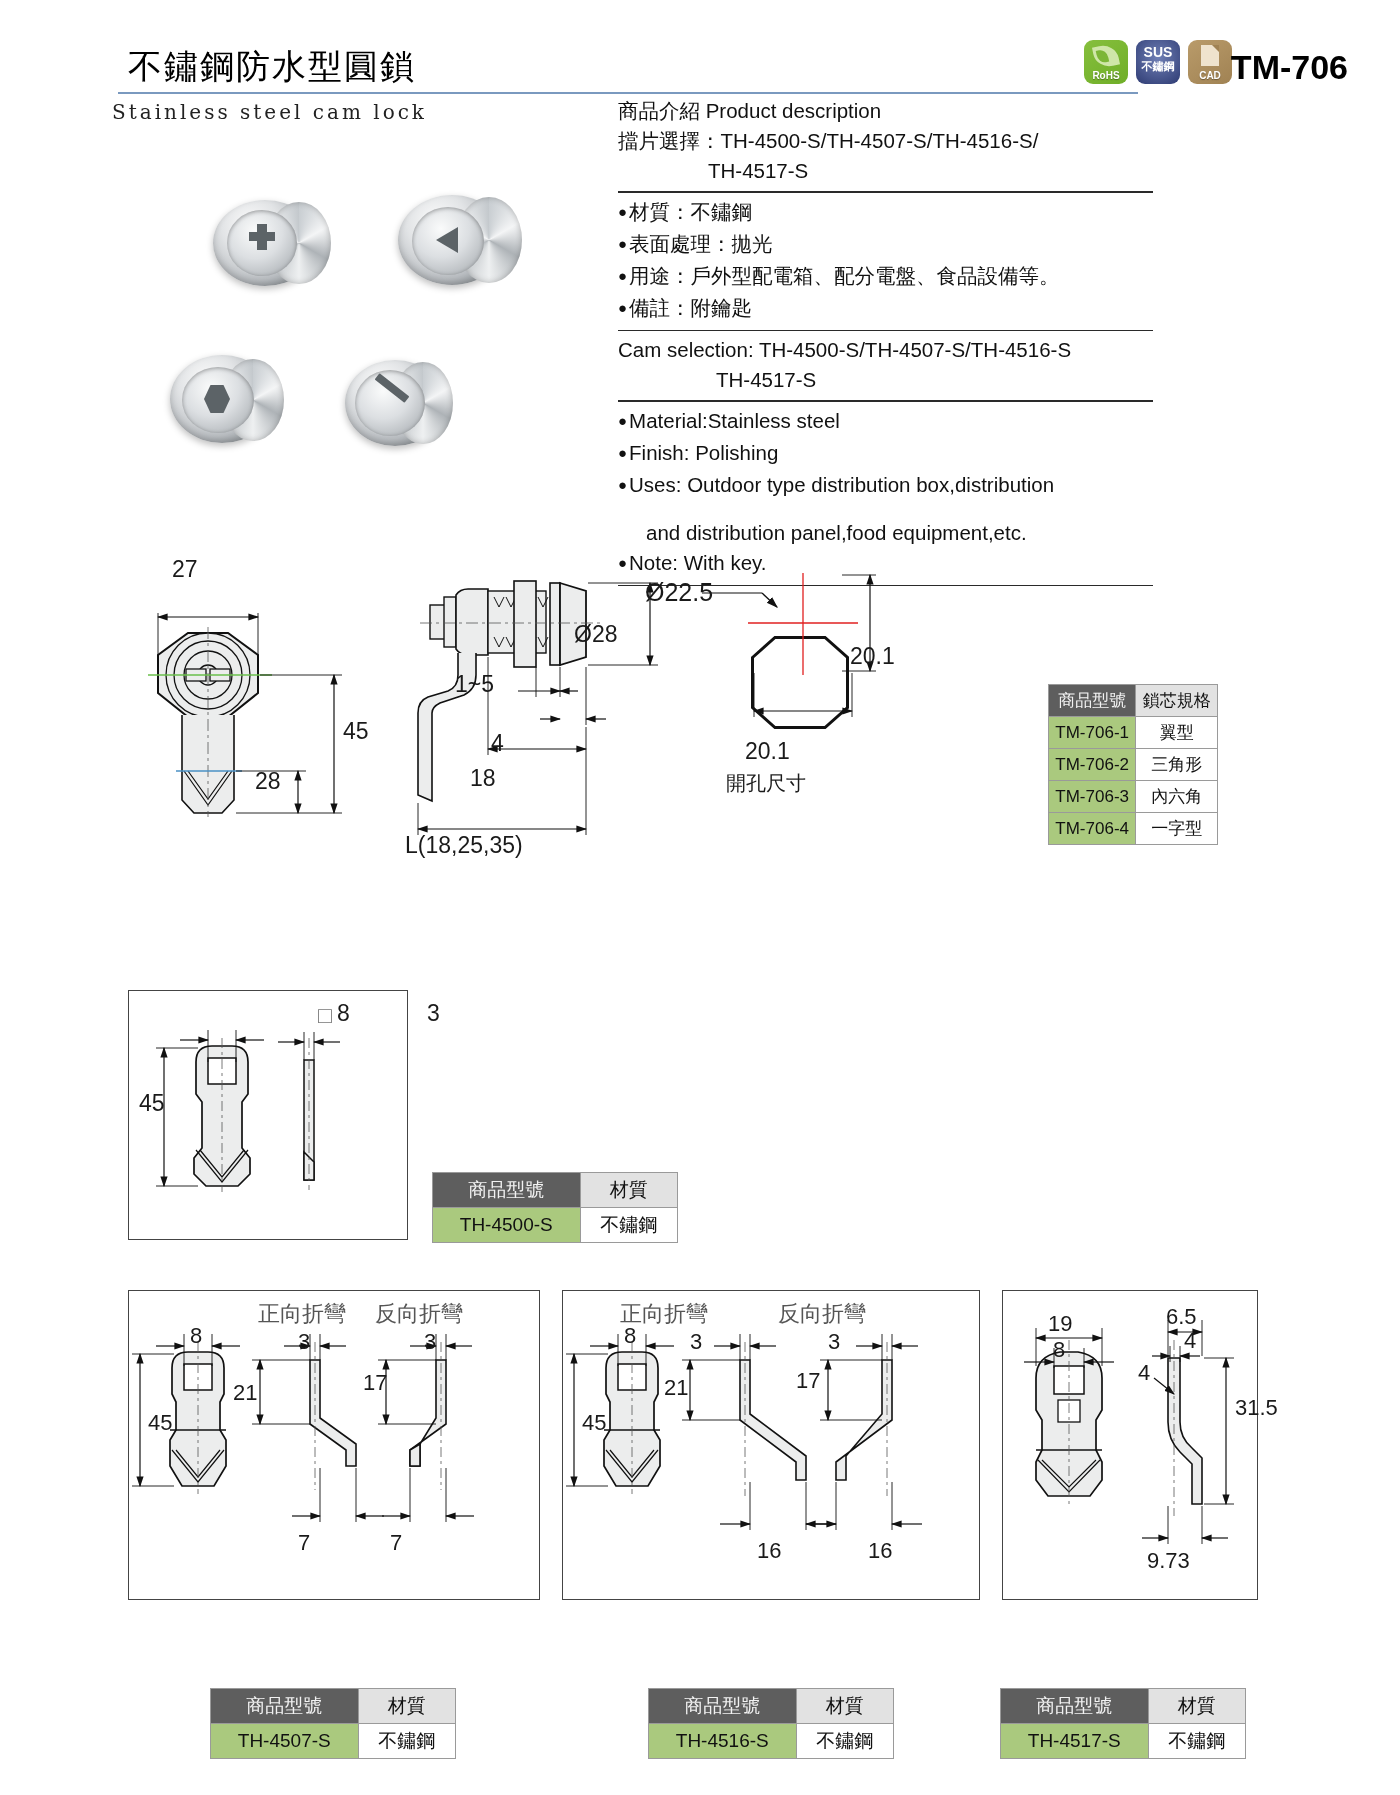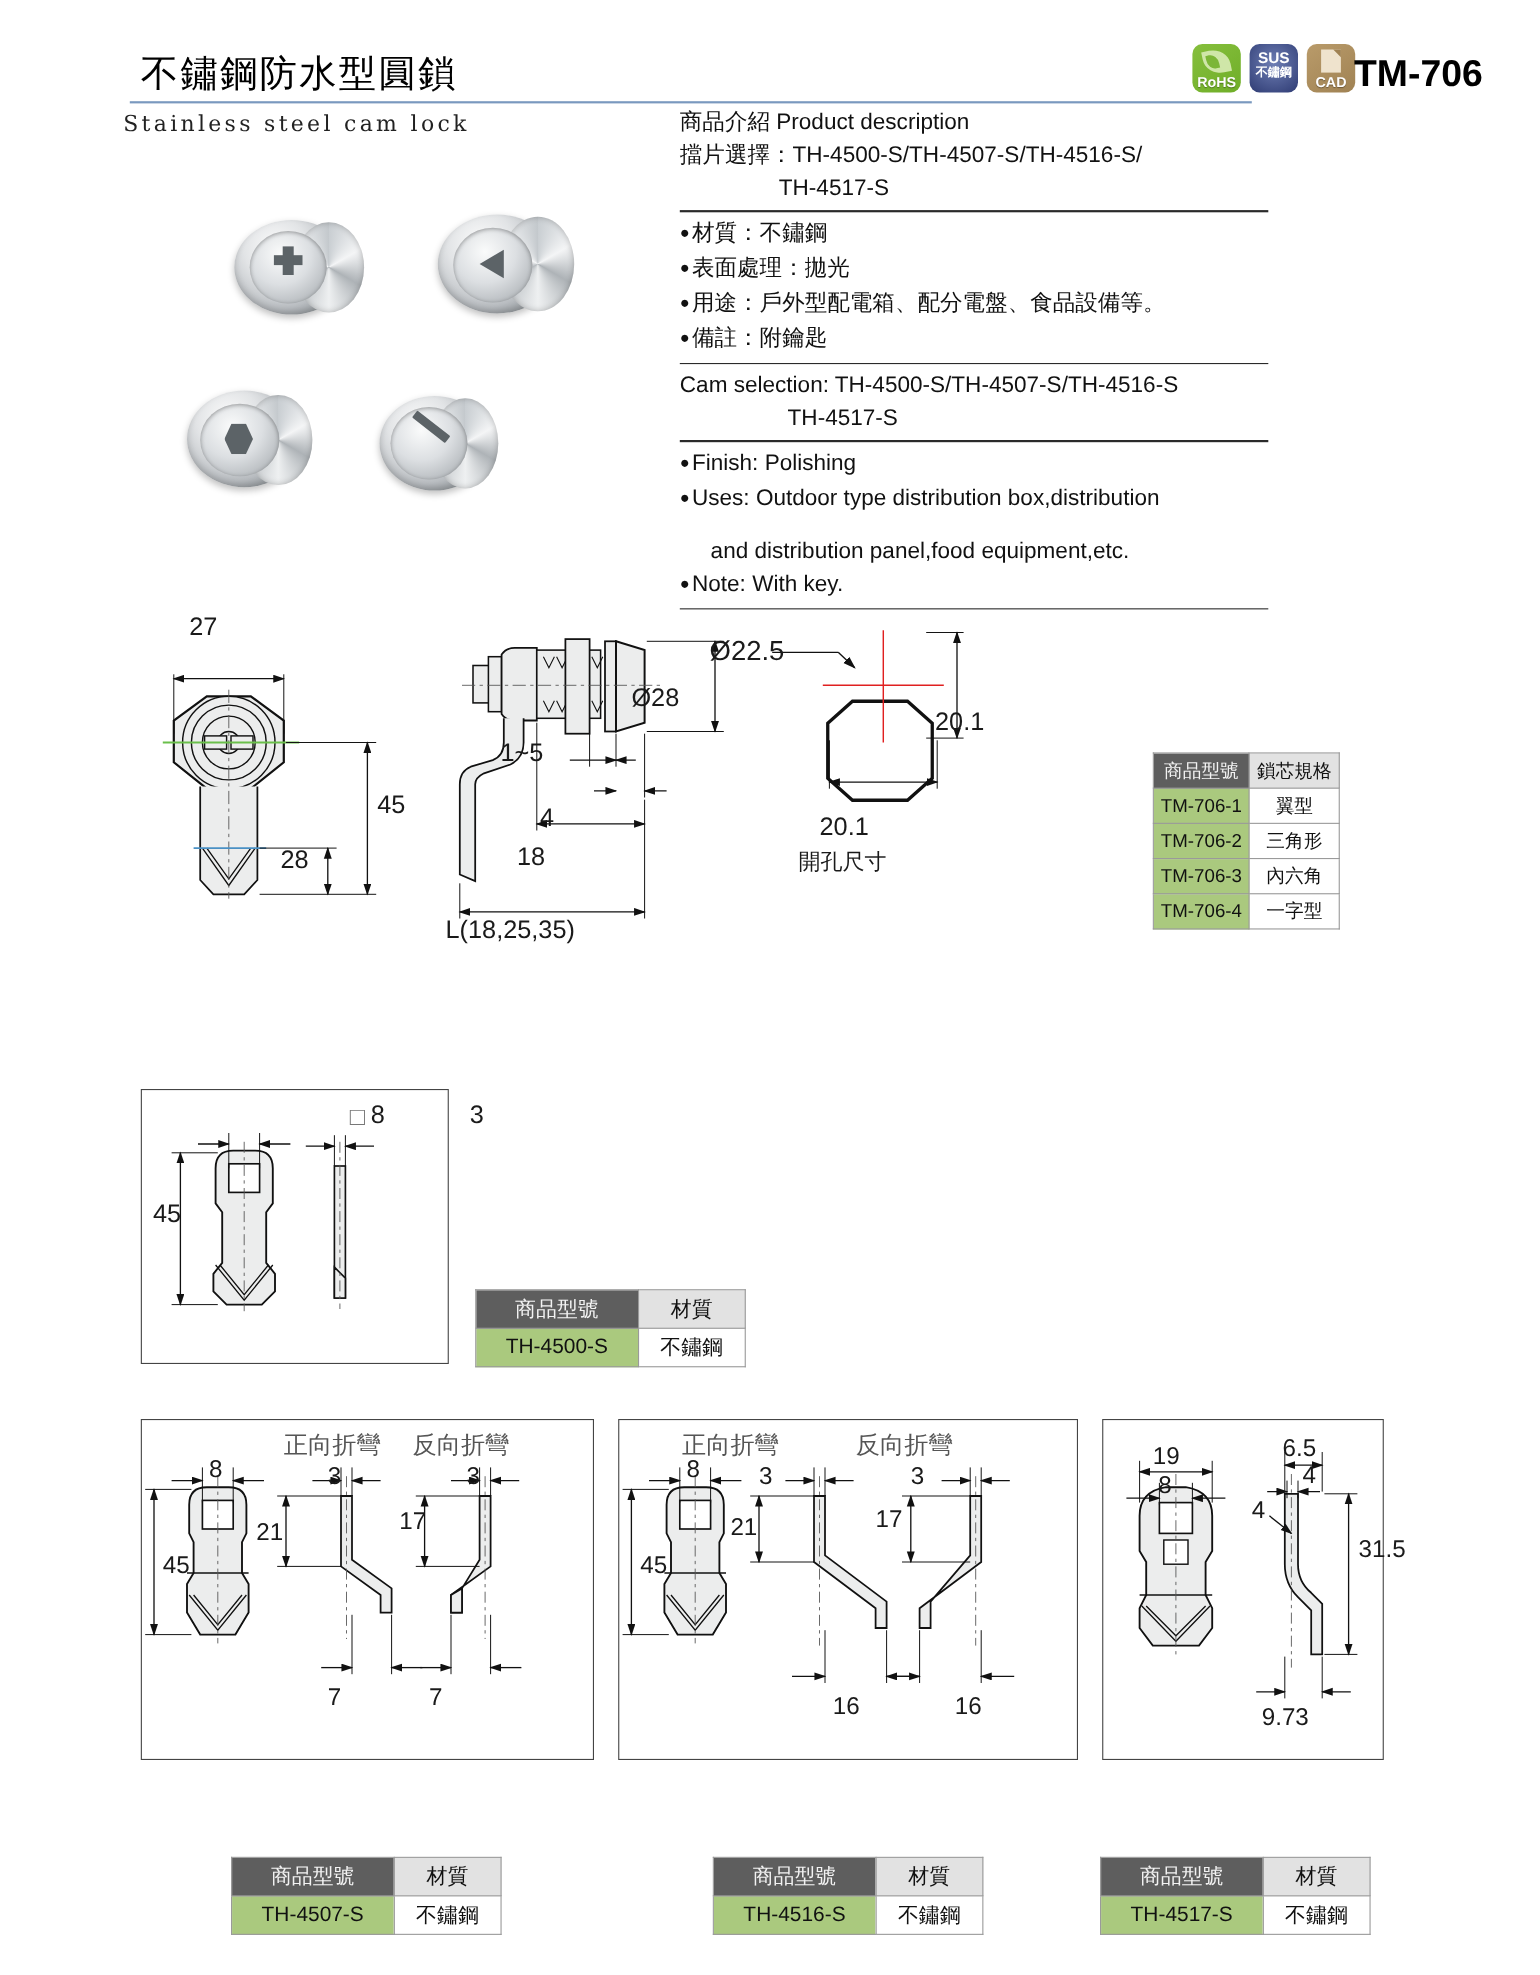--- a/index.html
+++ b/index.html
@@ -36,21 +36,21 @@
 
   .badges { position:absolute; right:168px; top:40px; display:flex; gap:8px; }
   .badge { width:44px; height:44px; border-radius:9px; position:relative;
            display:flex; align-items:flex-end; justify-content:center;
            overflow:hidden; }
   .badge-rohs { background:linear-gradient(145deg,#86bf3d,#6fae28); }
   .badge-sus  { background:radial-gradient(circle at 50% 40%,#6f7fb5,#2e3b73); }
   .badge-cad  { background:linear-gradient(145deg,#b99b6a,#a08253); }
   .badge-txt  { color:#fff; font-size:12px; font-weight:bold; line-height:1;
                 padding-bottom:3px; text-shadow:0 1px 1px rgba(0,0,0,.35); }
-  .badge-txt.small { font-size:13px; }
+  .badge-txt.small { font-size:10px; }
   .badge-sus .sus-top { position:absolute; top:5px; left:0; width:100%;
       text-align:center; color:#fff; font-size:14px; font-weight:bold; line-height:1;}
   .badge-sus .sus-bot { position:absolute; top:21px; left:0; width:100%;
       text-align:center; color:#fff; font-size:11px; font-weight:bold; line-height:1;}
   .leaf { position:absolute; top:5px; left:10px; width:24px; height:22px;
       background:#cfe6a8; border-radius:0 70% 0 70%; transform:rotate(-12deg); }
   .leaf:after{content:"";position:absolute;left:3px;top:4px;width:11px;height:13px;
       background:#7cb637;border-radius:0 70% 0 70%;}
   .page-ico { position:absolute; top:5px; left:13px; width:18px; height:21px;
       background:#efe3cd; }
@@ -148,20 +148,21 @@
   <div class="line indent">TH-4517-S</div>
   <div class="hr"></div>
   <div class="line bullet">材質：不鏽鋼</div>
   <div class="line bullet">表面處理：拋光</div>
   <div class="line bullet">用途：戶外型配電箱、配分電盤、食品設備等。</div>
   <div class="line bullet">備註：附鑰匙</div>
   <div class="hr"></div>
   <div class="line">Cam selection: TH-4500-S/TH-4507-S/TH-4516-S</div>
   <div class="line indent-en">TH-4517-S</div>
   <div class="hr"></div>
+  <div class="line bullet">Material:Stainless steel</div>
   <div class="line bullet">Finish: Polishing</div>
   <div class="line bullet">Uses: Outdoor type distribution box,distribution</div>
   <div class="line indent2">and distribution panel,food equipment,etc.</div>
   <div class="line bullet">Note: With key.</div>
   <div class="hr"></div>
 </div>
 
 <div class="photos">
 
   <div class="lockphoto" style="left:55px; top:20px; width:135px; height:105px;">

